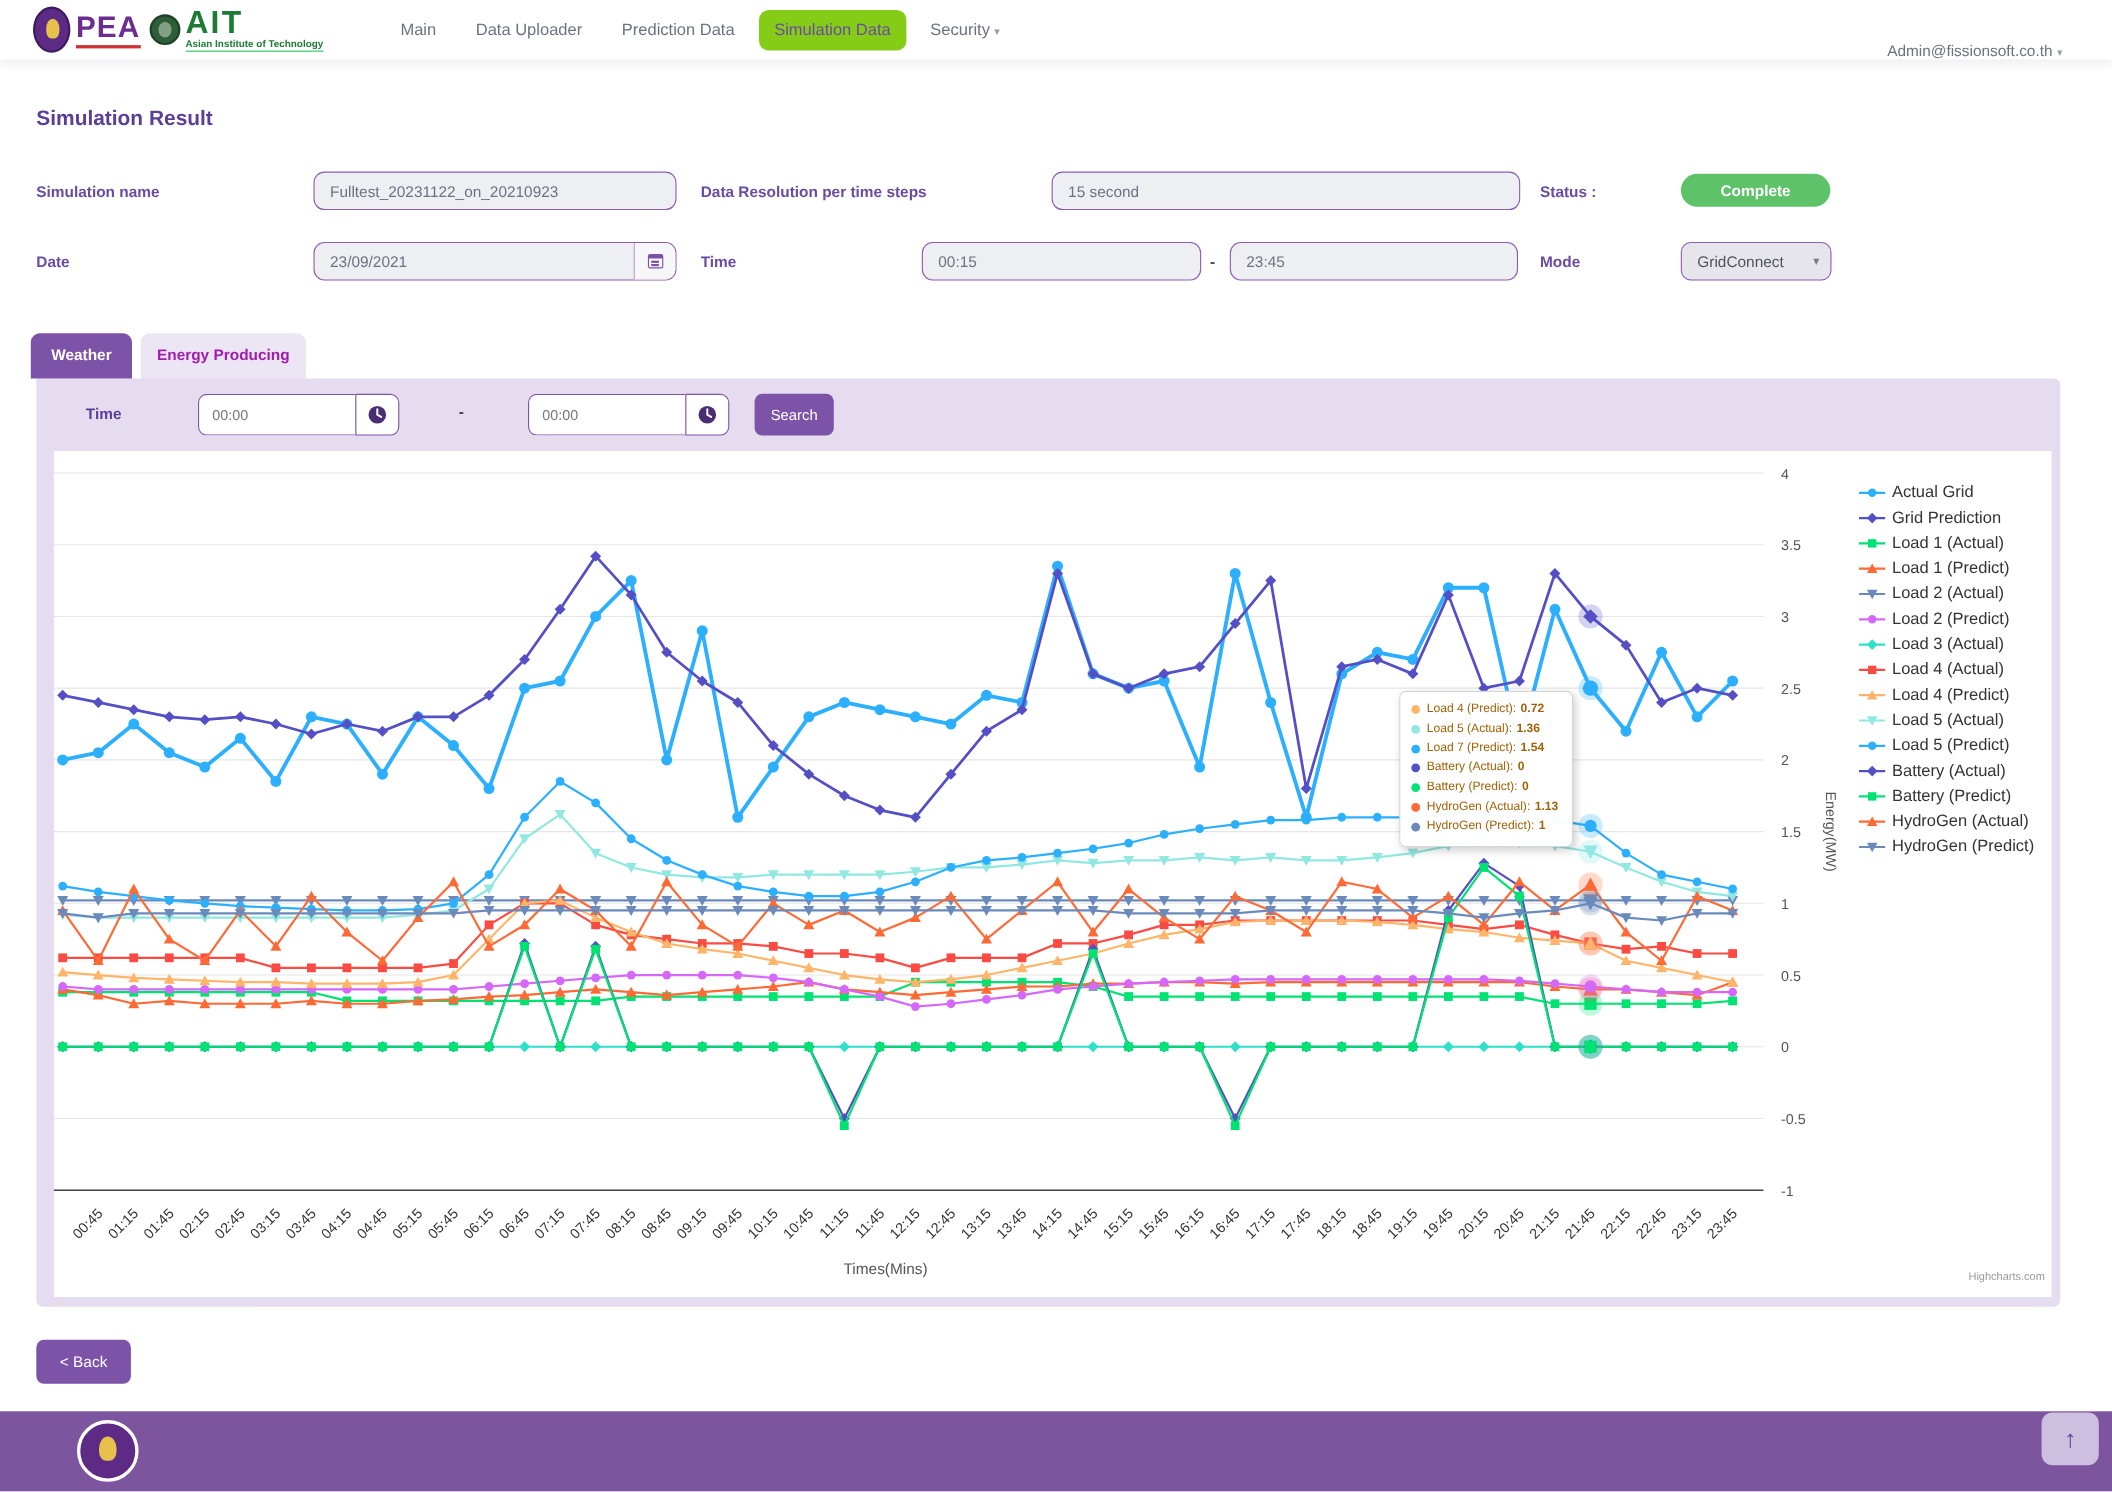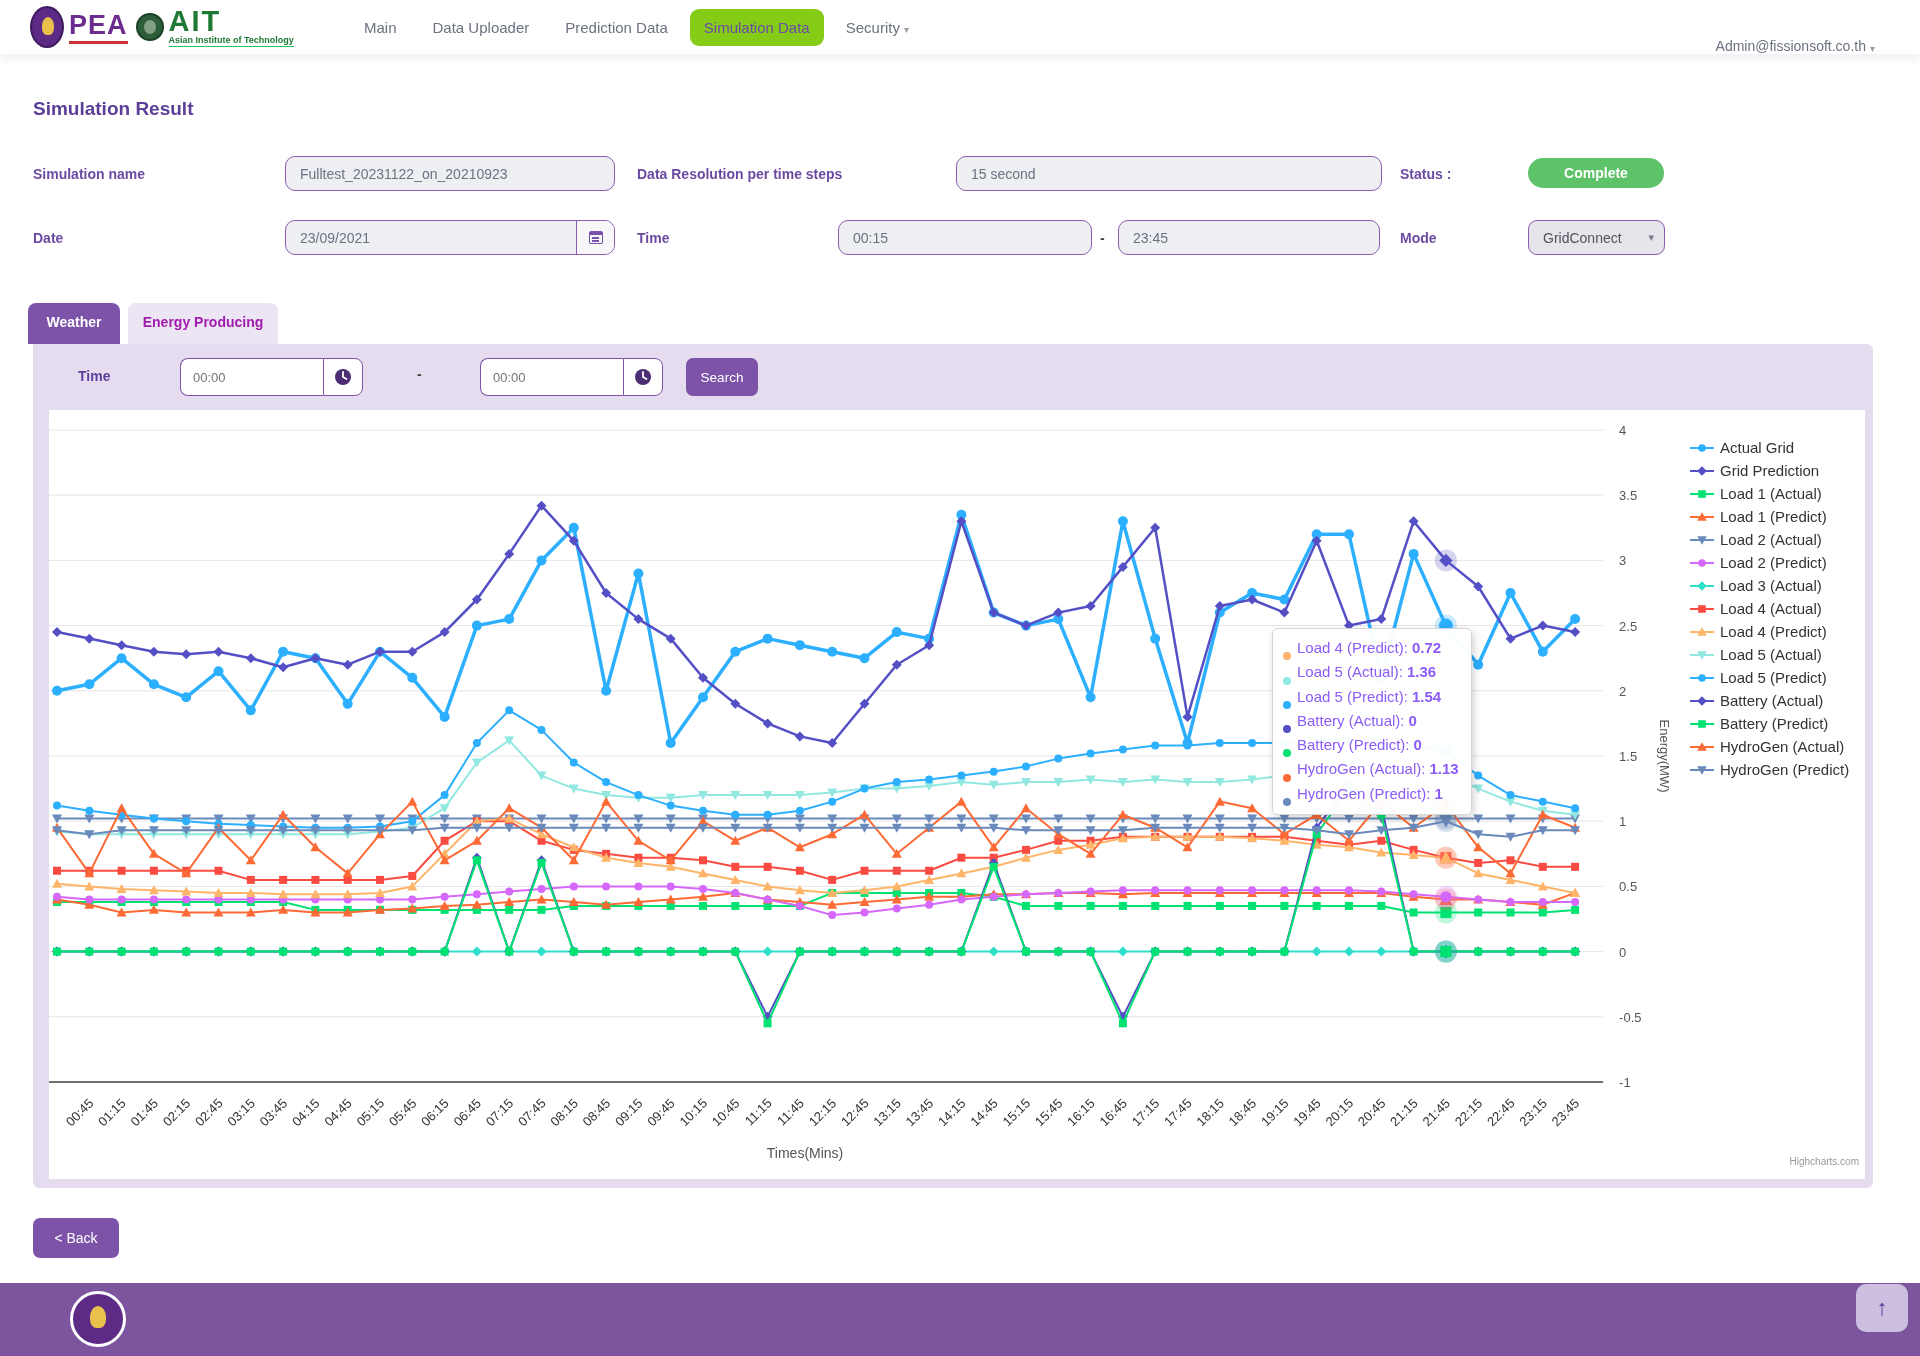--- a/index.html
+++ b/index.html
@@ -70,21 +70,21 @@
                 border-radius:7px; color:#fff; font-size:13.5px; cursor:pointer; }
 
   
   .chart-card { position:absolute; left:16px; top:66px; width:1816px; height:769px; background:#ffffff; }
   .legend { position:absolute; left:1641px; top:26px; display:flex; flex-direction:column; }
   .legend-item { display:flex; align-items:center; height:23px; cursor:pointer; }
   .legend-item svg { margin-right:6px; }
   .legend-label { font-size:15px; color:#333333; white-space:nowrap; }
   .tooltip { position:absolute; left:1223px; top:218px; background:rgba(255,255,255,.97); border:1px solid #d6d6d6;
              border-radius:6px; box-shadow:2px 3px 8px rgba(0,0,0,.18); padding:7px 12px 8px 10px; z-index:20; }
-  .tt-row { display:flex; align-items:flex-end; font-size:15px; color:#8b5cf6; line-height:1.62; white-space:nowrap; }
+  .tt-row { display:flex; align-items:center; font-size:11px; color:#a16207; line-height:1.62; white-space:nowrap; }
   .tt-dot { width:8px; height:8px; border-radius:50%; margin-right:6px; flex:none; }
   .tt-val { font-weight:bold; margin-left:4px; }
   .credits { position:absolute; right:6px; bottom:12px; font-size:10px; color:#999999; }
 
   .back-btn { position:absolute; left:33px; top:1218px; width:86px; height:40px; background:#7d53a8; border:none;
               border-radius:7px; color:#ffffff; font-size:14px; cursor:pointer; }
 
   
   .footer { position:absolute; left:0; top:1283px; width:1920px; height:73px; background:#7d549e; z-index:30; }
   .f-logo { position:absolute; left:70px; top:8px; width:56px; height:56px; border-radius:50%; background:#5d2b86;
@@ -1129,21 +1129,21 @@
           <span>Load 4 (Predict):</span>
           <span class="tt-val">0.72</span>
         </div>
         <div class="tt-row">
           <span class="tt-dot" style="background: rgb(145, 232, 225);"></span>
           <span>Load 5 (Actual):</span>
           <span class="tt-val">1.36</span>
         </div>
         <div class="tt-row">
           <span class="tt-dot" style="background: rgb(44, 175, 254);"></span>
-          <span>Load 5 (Predict):</span>
+          <span>Load 7 (Predict):</span>
           <span class="tt-val">1.54</span>
         </div>
         <div class="tt-row">
           <span class="tt-dot" style="background: rgb(84, 79, 197);"></span>
           <span>Battery (Actual):</span>
           <span class="tt-val">0</span>
         </div>
         <div class="tt-row">
           <span class="tt-dot" style="background: rgb(0, 226, 114);"></span>
           <span>Battery (Predict):</span>

